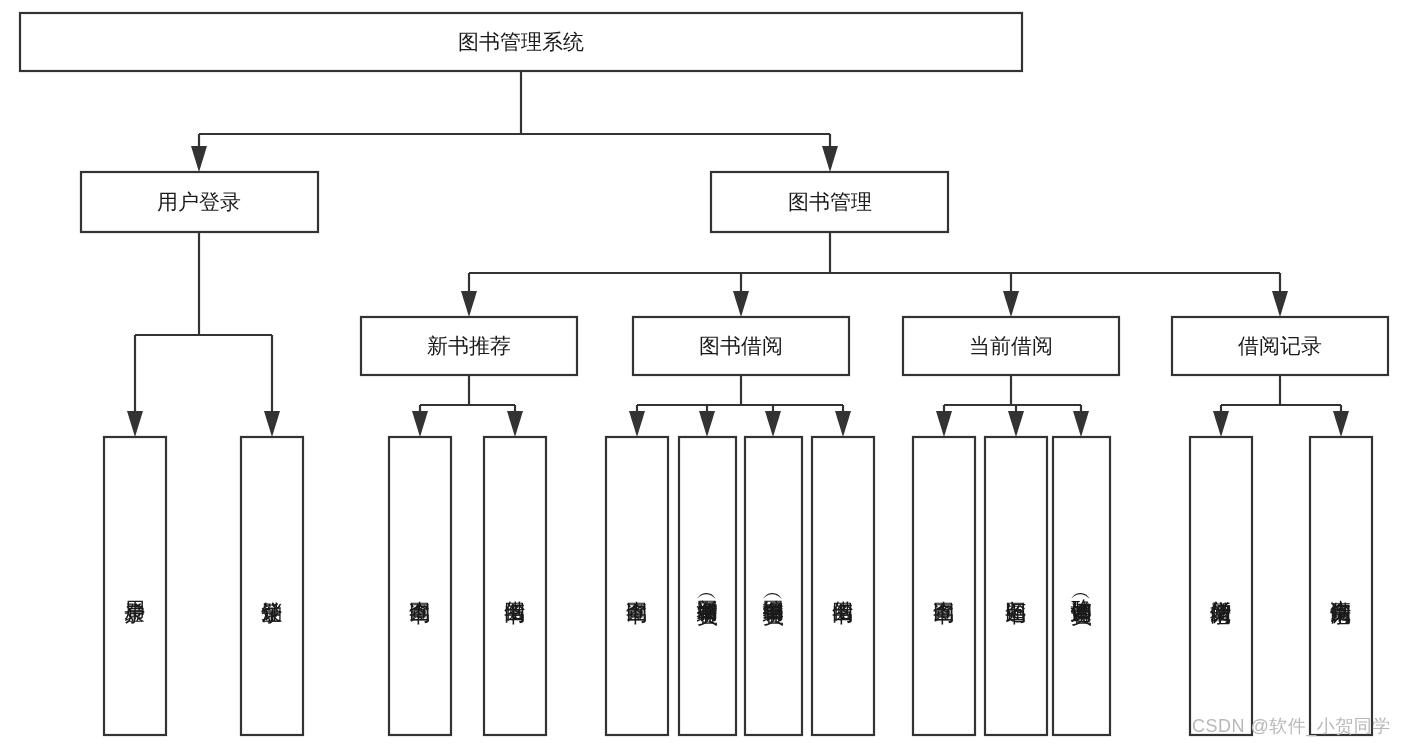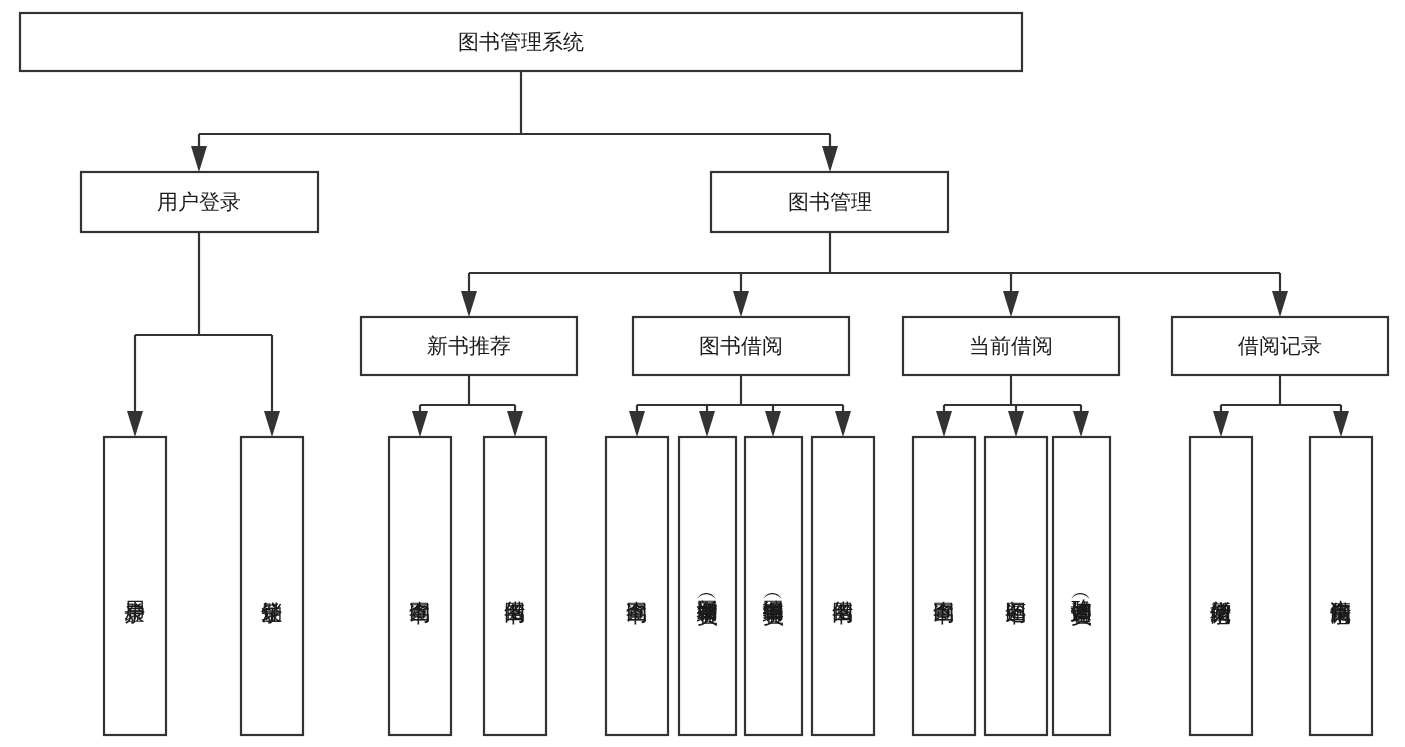--- a/index.html
+++ b/index.html
@@ -221,14 +221,15 @@
   <div class="node-label-v" style="left:606px;  top:437px; width:62px;  height:298px;">查询图书</div>
   <div class="node-label-v" style="left:679px;  top:437px; width:57px;  height:298px;">新增图书（管理员）</div>
   <div class="node-label-v" style="left:745px;  top:437px; width:57px;  height:298px;">编辑图书（管理员）</div>
   <div class="node-label-v" style="left:812px;  top:437px; width:62px;  height:298px;">借阅图书</div>
   <div class="node-label-v" style="left:913px;  top:437px; width:62px;  height:298px;">查询图书</div>
   <div class="node-label-v" style="left:985px;  top:437px; width:62px;  height:298px;">归还图书</div>
   <div class="node-label-v" style="left:1053px; top:437px; width:57px;  height:298px;">确认归还（管理员）</div>
   <div class="node-label-v" style="left:1190px; top:437px; width:62px;  height:298px;">新增借阅记录</div>
   <div class="node-label-v" style="left:1310px; top:437px; width:62px;  height:298px;">查询借阅记录</div>
 
+  <div class="watermark" style="left:1192px; top:714px;">CSDN @软件_小贺同学</div>
 
 </div>
 
 </body></html>

